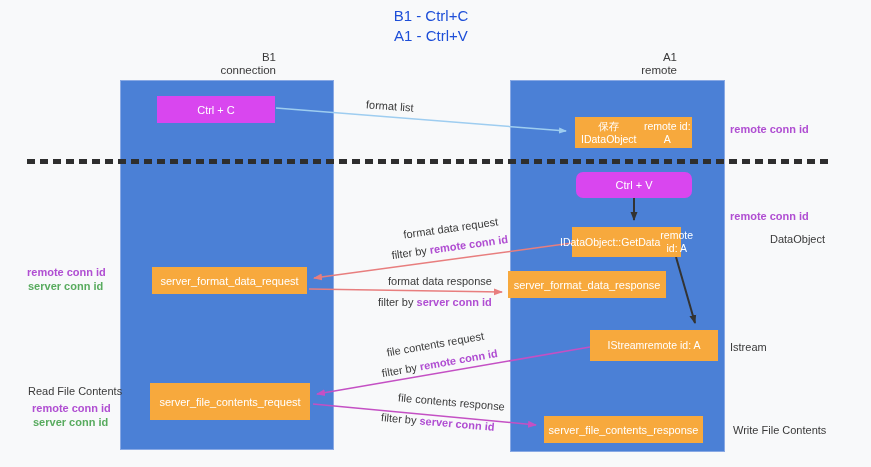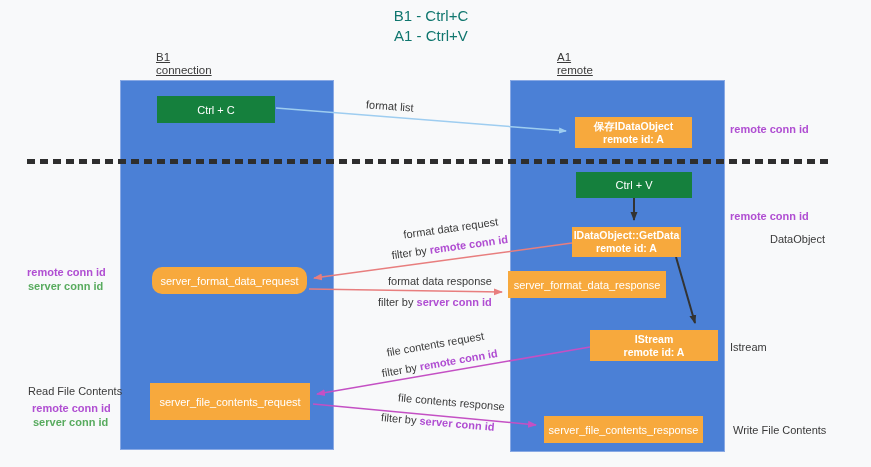--- a/index.html
+++ b/index.html
@@ -4,43 +4,43 @@
 <style>
   html,body { margin:0; padding:0; background:#f8f9fa; }
   #canvas {
     position:relative; width:871px; height:467px; overflow:hidden;
     background:#f8f9fa;
     font-family:"Liberation Sans", sans-serif;
     color:#3a3a3a;
   }
   .title {
     position:absolute; left:300px; top:6px; width:262px;
-    text-align:center; font-size:15px; line-height:20px; color:#0f766e;
+    text-align:center; font-size:15px; line-height:20px; color:#1d4ed8;
   }
   .col-head {
-    position:absolute; width:120px; text-align:left;
-    font-size:11.5px; line-height:13px; color:#3a3a3a;text-decoration:underline;
+    position:absolute; width:120px; text-align:right;
+    font-size:11.5px; line-height:13px; color:#3a3a3a;
   }
   .lane {
     position:absolute; background:#4b80d6; border:1px solid #89a9e4;
     box-sizing:border-box;
   }
   .dashline {
     position:absolute; left:27px; top:159px; width:806px; height:5px;
     background:repeating-linear-gradient(90deg,#2e2e2e 0 8px,transparent 8px 13px);
     z-index:3;
   }
   .box {
     position:absolute; display:flex; align-items:center; justify-content:center;
     color:#fff; text-align:center; font-size:11px; z-index:4;
     box-sizing:border-box;
   }
   .box.orange { background:#f7a93d; }
-  .box.green  { background:#15803d; }
-  .box.twolines { flex-direction:column; font-size:10.5px; line-height:13px;font-weight:bold; }
+  .box.green  { background:#d946ef; }
+  .box.twolines { font-size:10.5px; line-height:13px; }
   .lbl { position:absolute; font-size:11px; white-space:nowrap; z-index:5; color:#3a3a3a; }
   .purple { color:#b04ed2; font-weight:bold; }
   .greentxt { color:#58ab5e; font-weight:bold; }
   .rot-m8  { transform:rotate(-8deg); }
   .rot-m10 { transform:rotate(-10deg); }
   .rot-p4  { transform:rotate(4deg); }
   .rot-p5  { transform:rotate(5deg); }
   svg.overlay { position:absolute; left:0; top:0; z-index:3; pointer-events:none; }
 </style>
 </head>
@@ -93,30 +93,30 @@
 
   <div class="box green" style="left:157px; top:96px; width:118px; height:27px;">
     <span>Ctrl + C</span>
   </div>
 
   <div class="box orange twolines" style="left:575px; top:117px; width:117px; height:31px;">
     <span>保存IDataObject</span>
     <span>remote id: A</span>
   </div>
 
-  <div class="box green" style="left:576px; top:172px; width:116px; height:26px;">
+  <div class="box green" style="left:576px; top:172px; width:116px; height:26px;border-radius:7px;">
     <span>Ctrl + V</span>
   </div>
 
   <div class="box orange twolines" style="left:572px; top:227px; width:109px; height:30px;">
     <span>IDataObject::GetData</span>
     <span>remote id: A</span>
   </div>
 
-  <div class="box orange" style="left:152px; top:267px; width:155px; height:27px;border-radius:10px;">
+  <div class="box orange" style="left:152px; top:267px; width:155px; height:27px;">
     <span>server_format_data_request</span>
   </div>
 
   <div class="box orange" style="left:508px; top:271px; width:158px; height:27px;">
     <span>server_format_data_response</span>
   </div>
 
   <div class="box orange twolines" style="left:590px; top:330px; width:128px; height:31px;">
     <span>IStream</span>
     <span>remote id: A</span>

